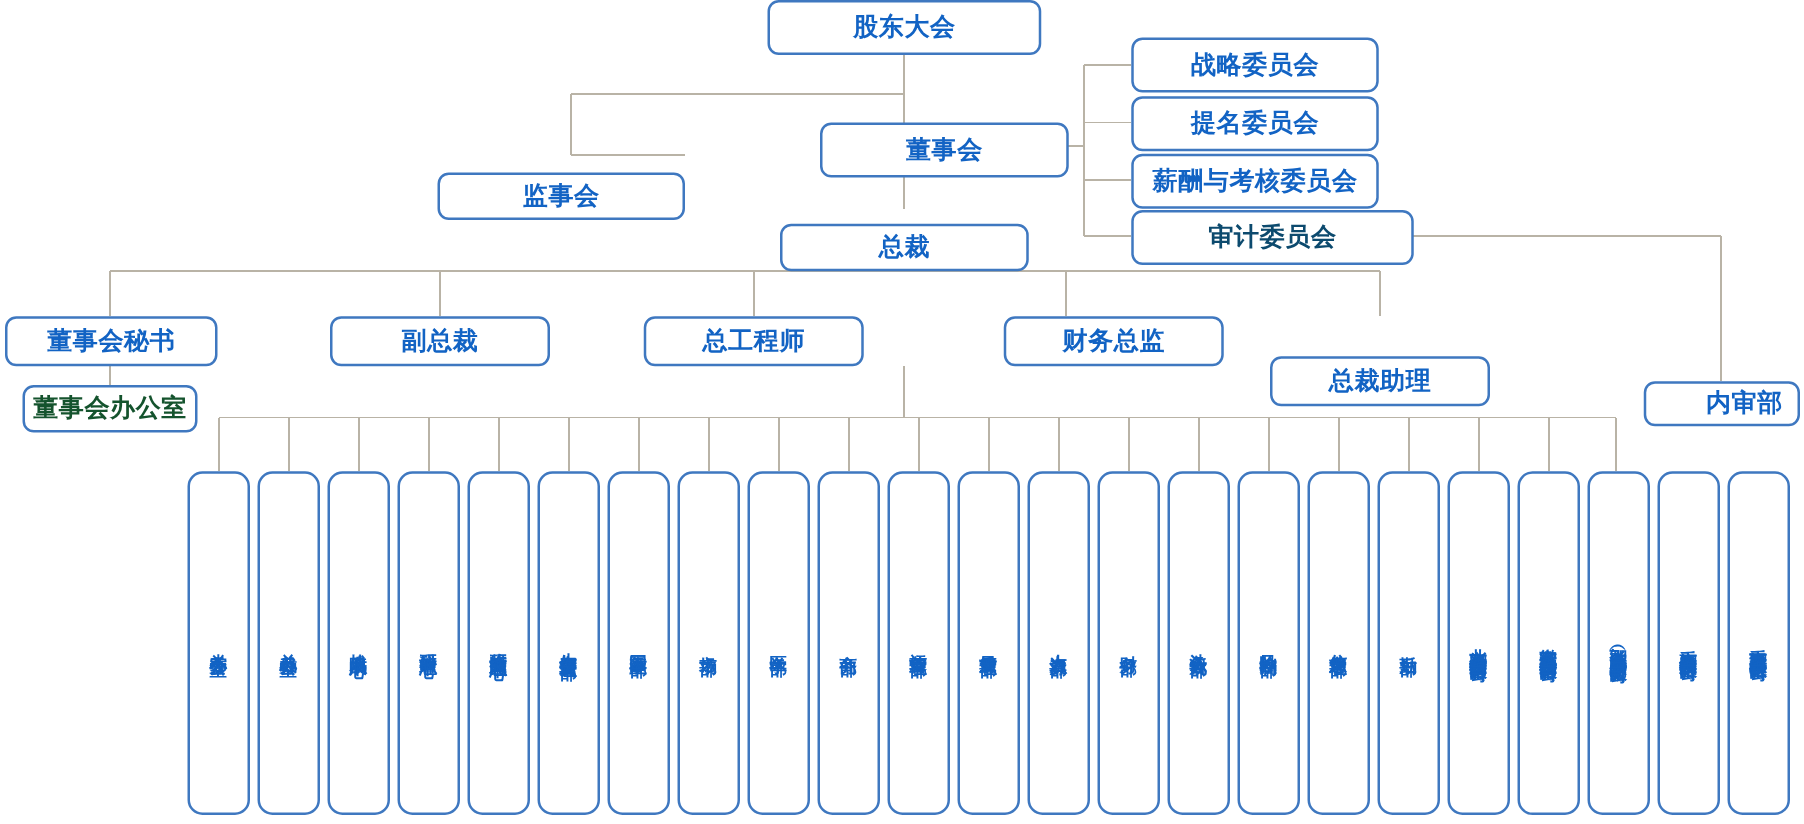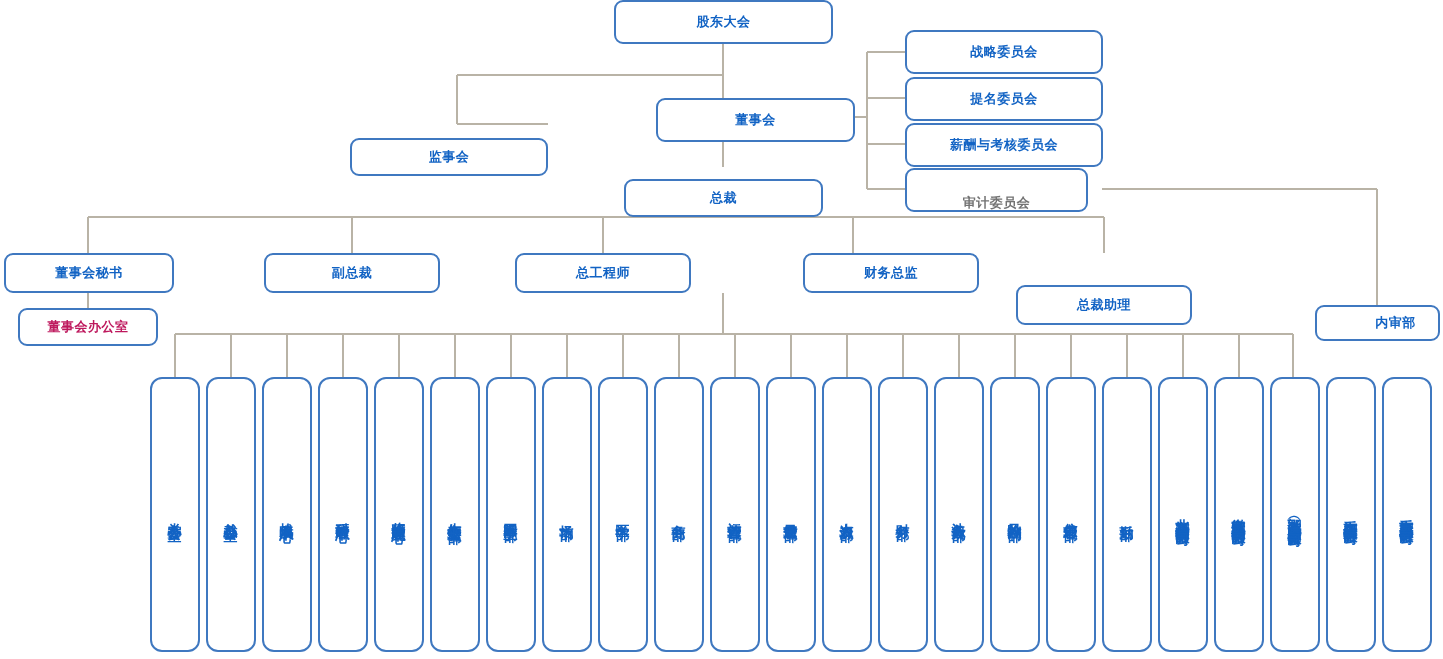--- a/index.html
+++ b/index.html
@@ -30,21 +30,21 @@
     color:#1263c4;
     display:flex;
     align-items:center;
     justify-content:center;
     text-align:center;
     font-weight:bold;
     letter-spacing:0.5px;
     z-index:5;
   }
   .node.h{
-    font-size:13px;
+    font-size:20px;
     line-height:1.1;
     padding:0 4px;
   }
   .node.v{
     writing-mode:vertical-rl;
     text-orientation:upright;
     font-size:14px;
     line-height:1.15;
     letter-spacing:1px;
     padding:8px 0;
@@ -138,41 +138,41 @@
 
   <div class="node h" style="left: 905px; top: 30px; width: 198px; height: 44px; border-color: rgb(63, 120, 192); color: rgb(18, 99, 196);">
     <span>战略委员会</span>
   </div>
   <div class="node h" style="left: 905px; top: 77px; width: 198px; height: 44px; border-color: rgb(63, 120, 192); color: rgb(18, 99, 196);">
     <span>提名委员会</span>
   </div>
   <div class="node h" style="left: 905px; top: 123px; width: 198px; height: 44px; border-color: rgb(63, 120, 192); color: rgb(18, 99, 196);">
     <span>薪酬与考核委员会</span>
   </div>
-  <div class="node h" style="left: 905px; top: 168px; width: 183px; height: 44px; border-color: rgb(63, 120, 192); color: #737373; align-items: flex-end;">
+  <div class="node h" style="left: 905px; top: 168px; width: 226px; height: 44px; border-color: rgb(63, 120, 192); color: #0c4a6e;">
     <span>审计委员会</span>
   </div>
 
   <div class="node h" style="left: 4px; top: 253px; width: 170px; height: 40px; border-color: rgb(63, 120, 192); color: rgb(18, 99, 196);">
     <span>董事会秘书</span>
   </div>
   <div class="node h" style="left: 264px; top: 253px; width: 176px; height: 40px; border-color: rgb(63, 120, 192); color: rgb(18, 99, 196);">
     <span>副总裁</span>
   </div>
   <div class="node h" style="left: 515px; top: 253px; width: 176px; height: 40px; border-color: rgb(63, 120, 192); color: rgb(18, 99, 196); font-family: Liberation Serif, serif;">
     <span>总工程师</span>
   </div>
   <div class="node h" style="left: 803px; top: 253px; width: 176px; height: 40px; border-color: rgb(63, 120, 192); color: rgb(18, 99, 196);">
     <span>财务总监</span>
   </div>
   <div class="node h" style="left: 1016px; top: 253px; width: 176px; height: 40px; border-color: rgb(63, 120, 192); color: rgb(18, 99, 196); margin-top: 32px;">
     <span>总裁助理</span>
   </div>
 
-  <div class="node h" style="left: 18px; top: 308px; width: 140px; height: 38px; border-color: rgb(63, 120, 192); color: #be185d;">
+  <div class="node h" style="left: 18px; top: 308px; width: 140px; height: 38px; border-color: rgb(63, 120, 192); color: #14532d;">
     <span>董事会办公室</span>
   </div>
 
   <div class="node h" style="left: 1315px; top: 305px; width: 125px; height: 36px; border-color: rgb(63, 120, 192); color: rgb(18, 99, 196); padding-left: 40px;">
     <span>内审部</span>
   </div>
 
   <div class="node v" style="left: 150px; top: 377px; width: 50px; height: 275px; border-color: rgb(63, 120, 192); color: rgb(18, 99, 196);">
     <span>党委办公室</span>
   </div>

